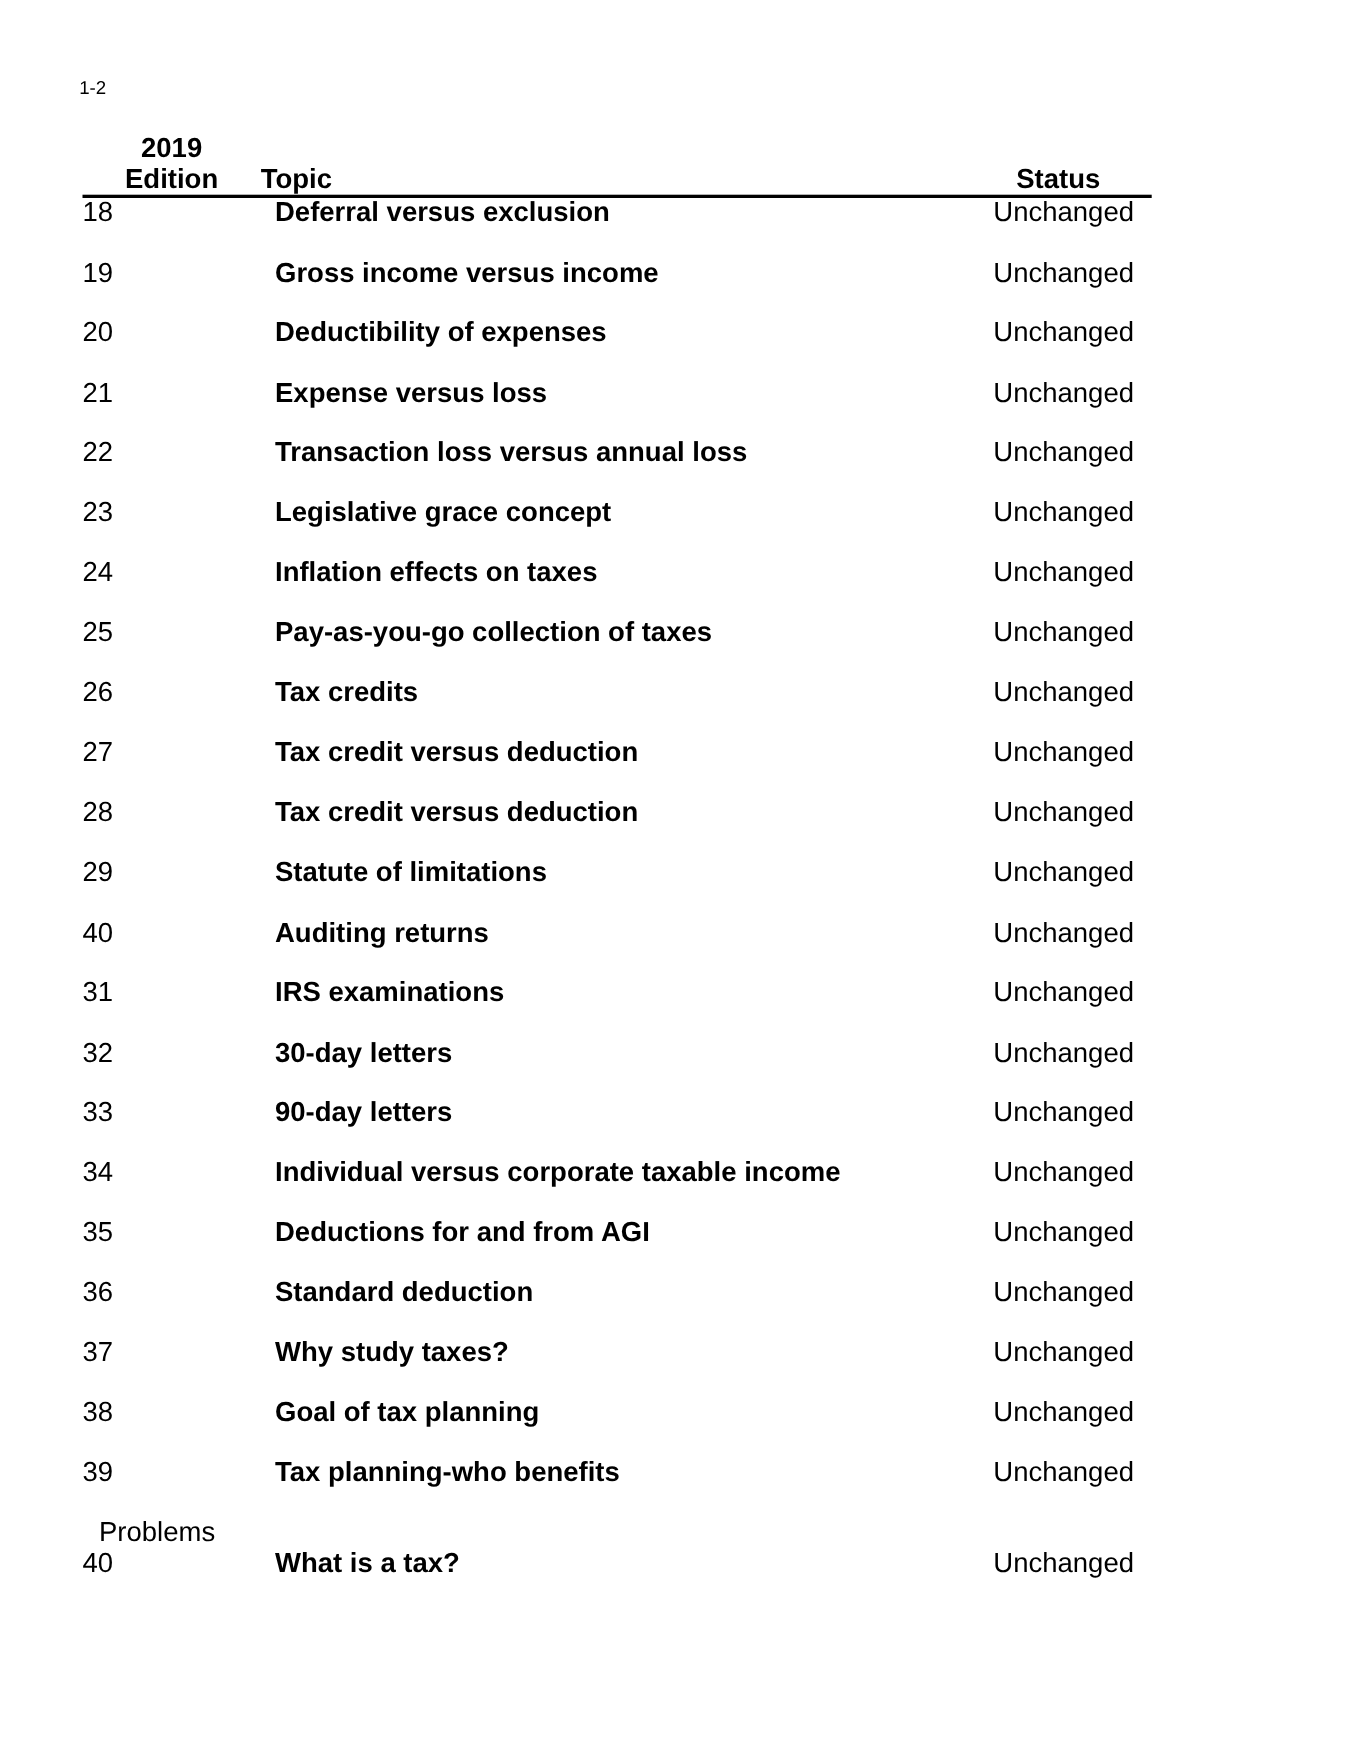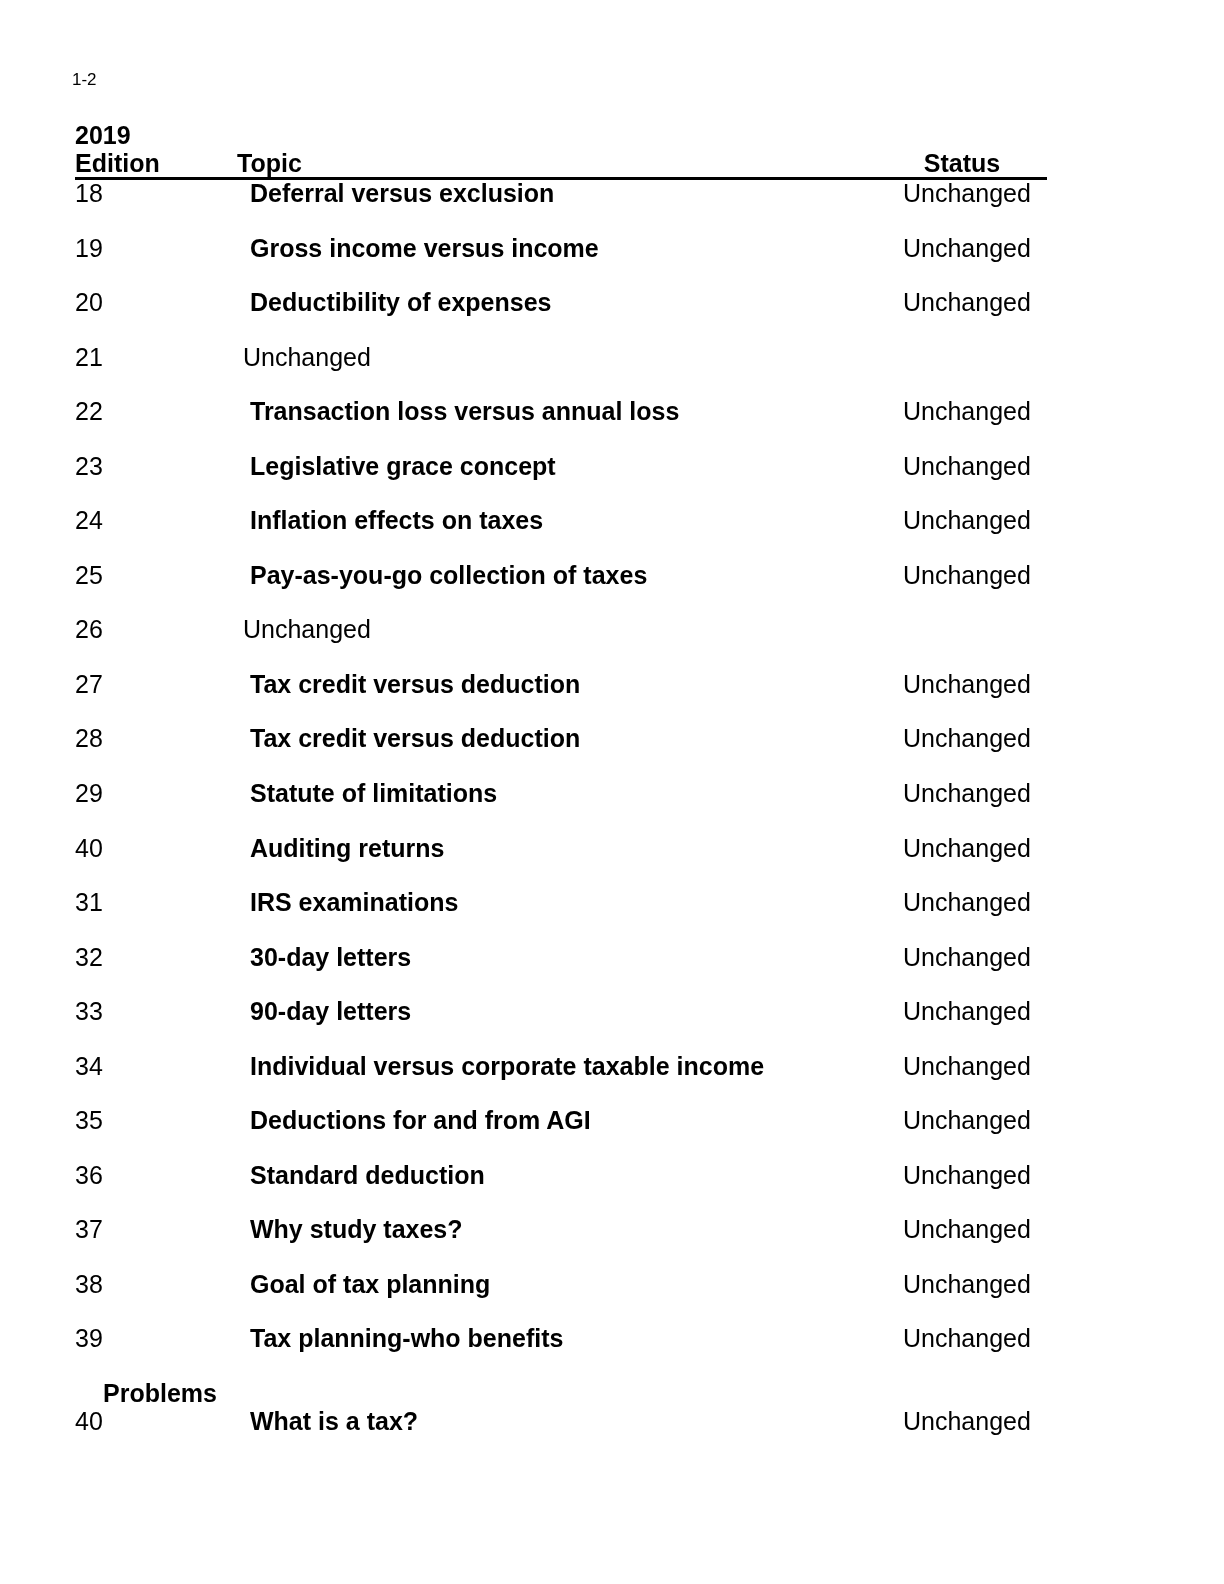--- a/index.html
+++ b/index.html
@@ -28,43 +28,43 @@
     top: 122px;
     width: 972px;
   }
   .thead {
     display: grid;
     grid-template-columns: 162px 660px 150px;
     font-weight: bold;
     font-size: 25px;
     line-height: 27.5px;
   }
-  .col-edition { text-align: left; align-self: end; }
+  .col-edition { text-align: center; align-self: end; }
   .col-topic   { text-align: left; align-self: end; }
   .col-status  { text-align: center; align-self: end; padding-right: 20px; }
   .rule {
     border-top: 3px solid #000000;
     height: 0;
   }
   .tbody { padding: 0; }
   .trow {
     display: grid;
     grid-template-columns: 162px 660px 150px;
     height: 54.55px;
     font-size: 25px;
     line-height: 27.5px;
   }
   .cell-edition { }
   .cell-topic   { padding-left: 13px; font-weight: bold; }
   .cell-status  { padding-left: 6px; }
   .section-label {
-    font-weight: bold;
+    font-weight: normal;
     font-size: 25px;
     line-height: 27.5px;
-    margin-left: 28px;
+    margin-left: 15px;
   }
 </style>
 </head>
 <body>
 
 <div class="page-number">1-2</div>
 
 <div class="doc-table">
 
   <div class="thead">
@@ -89,20 +89,21 @@
         <div class="cell-topic">Gross income versus income</div>
         <div class="cell-status">Unchanged</div>
       </div>
       <div class="trow">
         <div class="cell-edition">20</div>
         <div class="cell-topic">Deductibility of expenses</div>
         <div class="cell-status">Unchanged</div>
       </div>
       <div class="trow">
         <div class="cell-edition">21</div>
+        <div class="cell-topic">Expense versus loss</div>
         <div class="cell-status">Unchanged</div>
       </div>
       <div class="trow">
         <div class="cell-edition">22</div>
         <div class="cell-topic">Transaction loss versus annual loss</div>
         <div class="cell-status">Unchanged</div>
       </div>
       <div class="trow">
         <div class="cell-edition">23</div>
         <div class="cell-topic">Legislative grace concept</div>
@@ -113,20 +114,21 @@
         <div class="cell-topic">Inflation effects on taxes</div>
         <div class="cell-status">Unchanged</div>
       </div>
       <div class="trow">
         <div class="cell-edition">25</div>
         <div class="cell-topic">Pay-as-you-go collection of taxes</div>
         <div class="cell-status">Unchanged</div>
       </div>
       <div class="trow">
         <div class="cell-edition">26</div>
+        <div class="cell-topic">Tax credits</div>
         <div class="cell-status">Unchanged</div>
       </div>
       <div class="trow">
         <div class="cell-edition">27</div>
         <div class="cell-topic">Tax credit versus deduction</div>
         <div class="cell-status">Unchanged</div>
       </div>
       <div class="trow">
         <div class="cell-edition">28</div>
         <div class="cell-topic">Tax credit versus deduction</div>

